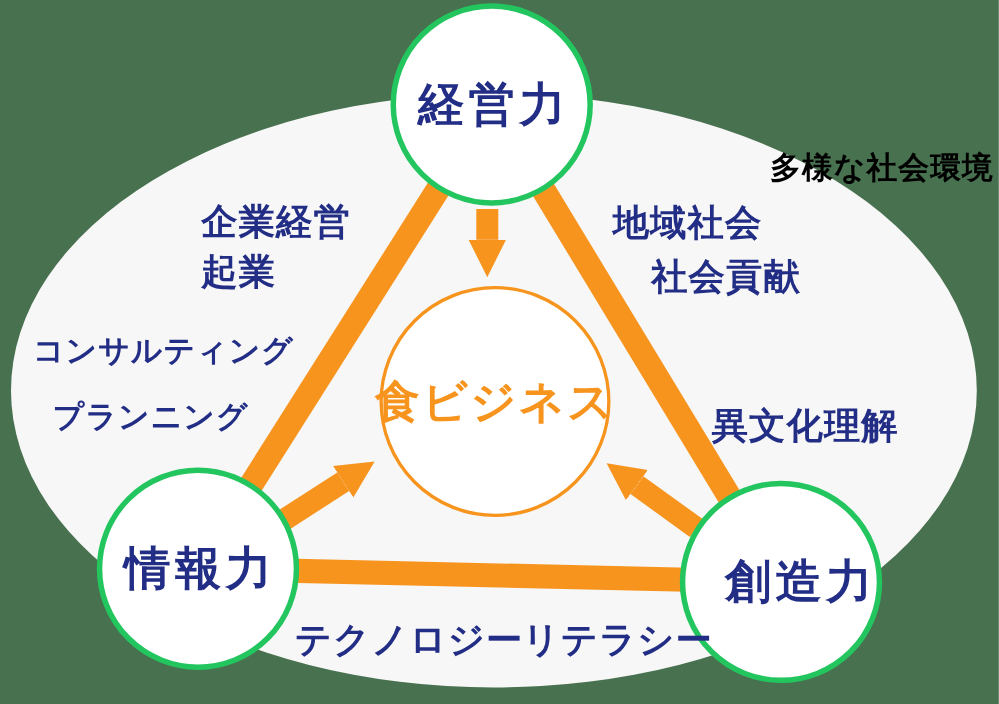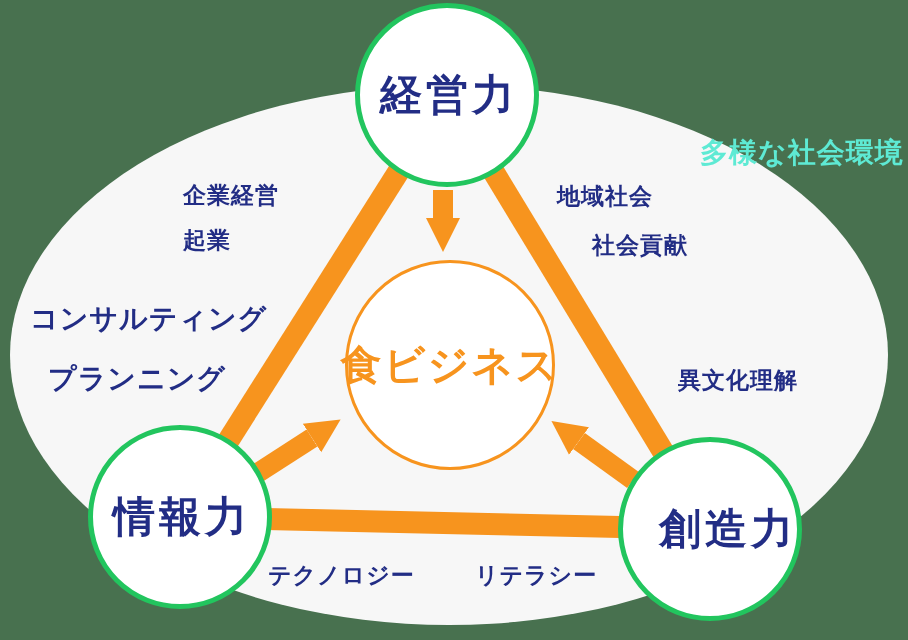--- a/index.html
+++ b/index.html
@@ -69,40 +69,40 @@
     color: #f7941e;
     font-size: 41px;
     font-weight: bold;
     letter-spacing: 2px;
     white-space: nowrap;
   }
 
   .side-label {
     position: absolute;
     color: #222d85;
-    font-size: 23px;
+    font-size: 33px;
     font-weight: bold;
     letter-spacing: 1px;
     white-space: nowrap;
   }
   .lbl-corp        { left: 183px; top: 180px; }
   .lbl-startup     { left: 183px; top: 225px; }
   .lbl-consulting  { left: 30px;  top: 300px; font-size: 28px; }
   .lbl-planning    { left: 48px;  top: 360px; font-size: 28px; }
   .lbl-community   { left: 557px; top: 181px; }
   .lbl-contrib     { left: 592px; top: 230px; }
   .lbl-foodculture { left: 668px; top: 302px; }
-  .lbl-crossculture{ left: 678px; top: 365px; text-align: right; }
+  .lbl-crossculture{ left: 647px; top: 365px; text-align: right; }
   .lbl-technology  { left: 268px; top: 560px; }
   .lbl-literacy    { left: 475px; top: 560px; }
 
   .env-label {
     position: absolute;
     left: 700px; top: 134px;
-    color: #5eead4;
+    color: #000000;
     font-size: 28px;
     font-weight: bold;
     letter-spacing: 1px;
     white-space: nowrap;
   }
 </style>
 </head>
 <body>
 
 <div class="stage">

